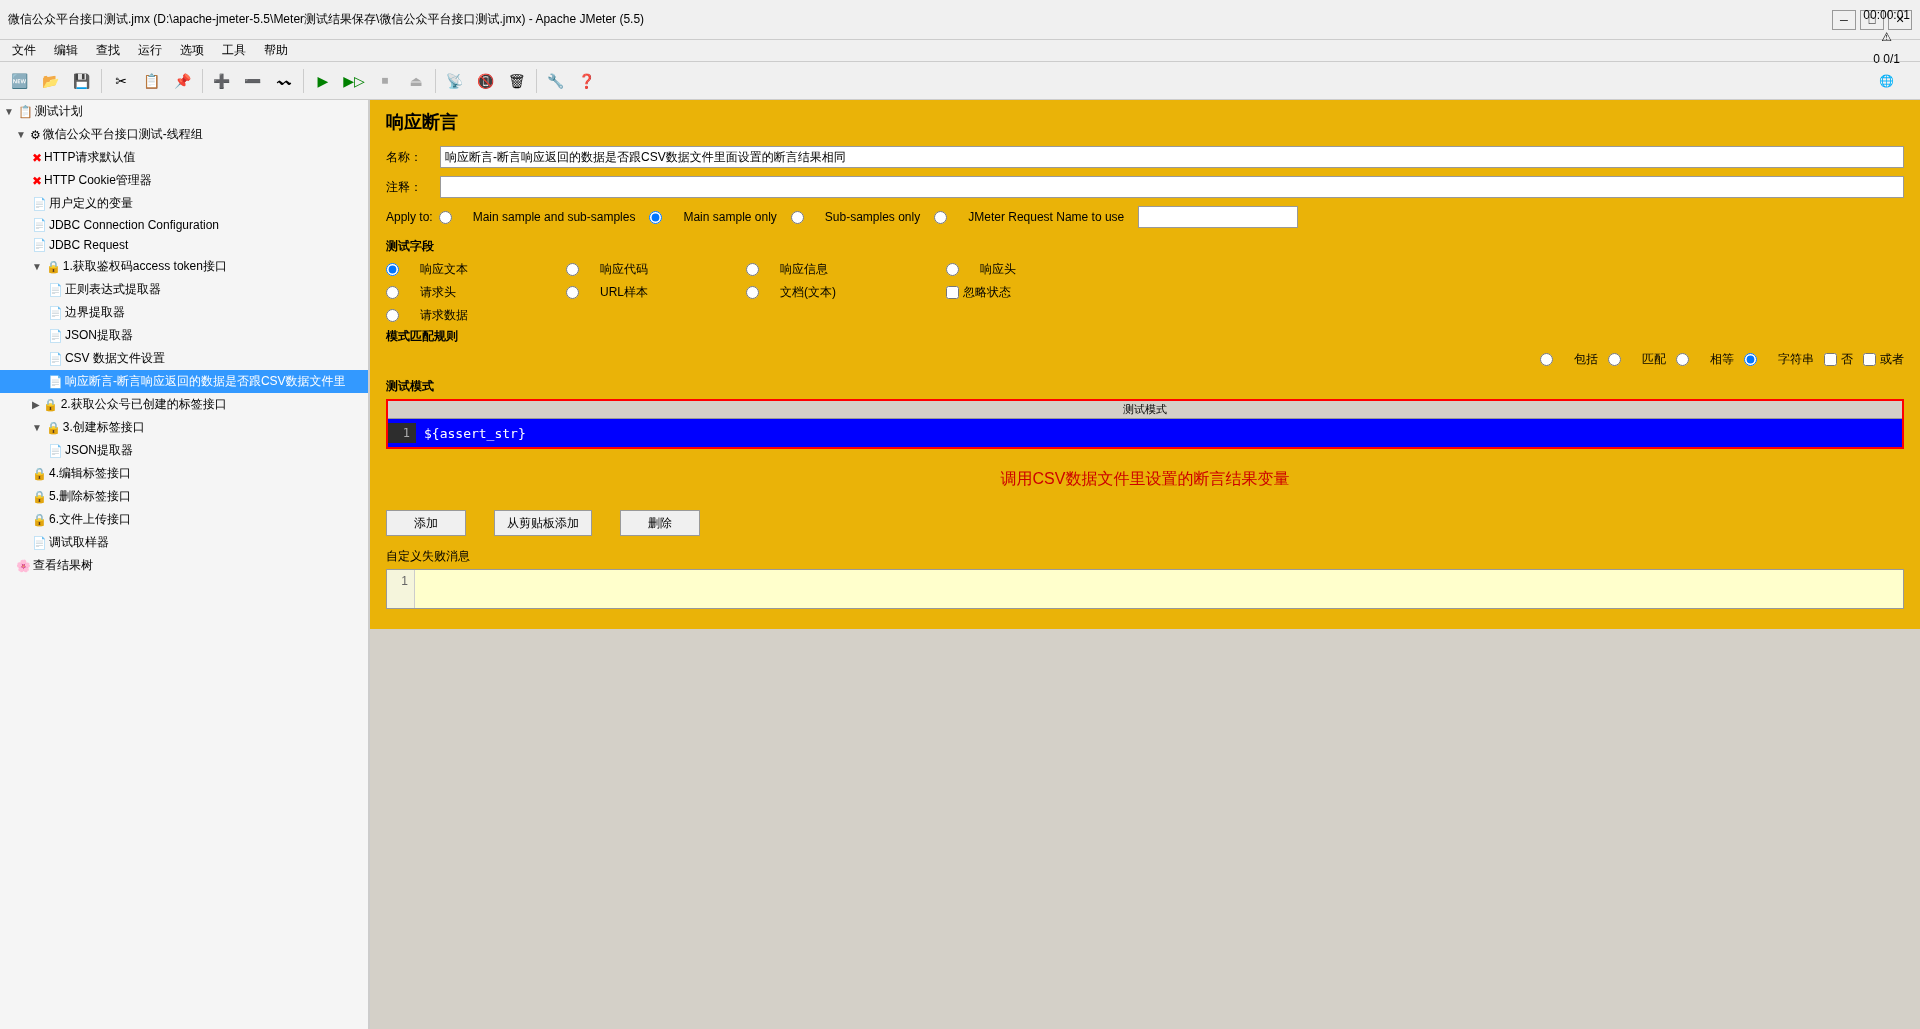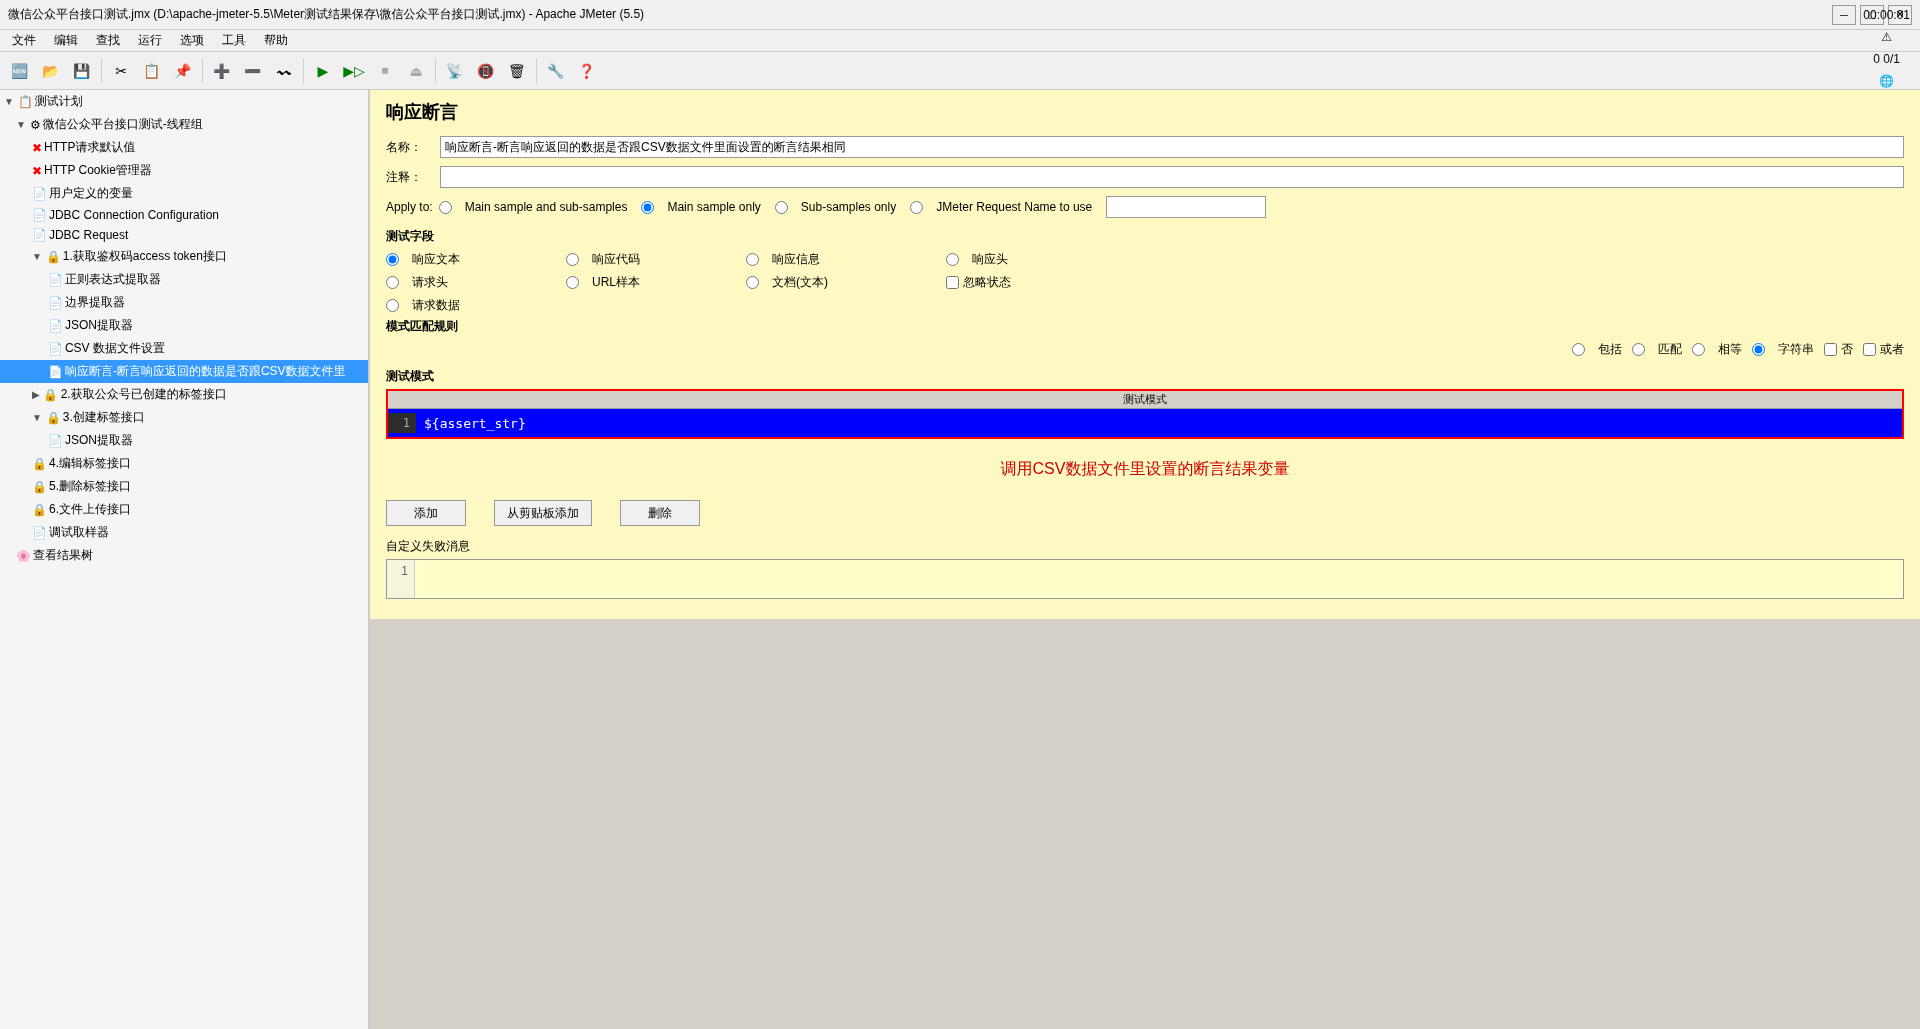--- a/index.html
+++ b/index.html
@@ -1,21 +1,21 @@
 <!DOCTYPE html>
 <html><head>
   <meta charset="utf-8">
   <style>
     * { box-sizing: border-box; margin: 0; padding: 0; }
     body { font-family: 'Microsoft YaHei', SimSun, Arial, sans-serif; font-size: 12px; background: #f0f0f0; color: #000; overflow: hidden; }
     
     
     .title-bar {
       background: #f0f0f0;
-      height: 30px;
+      height: 40px;
       display: flex;
       align-items: center;
       justify-content: space-between;
       padding: 0 8px;
       border-bottom: 1px solid #ccc;
       font-size: 12px;
     }
     .title-bar-controls { display: flex; gap: 4px; }
     .title-btn {
       width: 24px; height: 20px;
@@ -107,21 +107,21 @@
     
     .right-panel {
       flex: 1;
       background: #d4d0c8;
       overflow-y: auto;
       padding: 0;
     }
     
     
     .content-area {
-      background: #fef9c3;
+      background: #eab308;
       padding: 10px 16px;
     }
     
     
     .section-title {
       font-size: 18px;
       font-weight: bold;
       color: #000;
       margin-bottom: 12px;
     }
@@ -156,21 +156,21 @@
       font-size: 12px;
     }
     .radio-group {
       display: flex;
       align-items: center;
       gap: 14px;
     }
     .radio-label {
       display: flex;
       align-items: center;
-      gap: 13px;
+      gap: 21px;
       cursor: pointer;
     }
     
     
     .test-fields-section {
       margin-bottom: 4px;
     }
     .test-fields-title {
       font-size: 12px;
       font-weight: bold;

